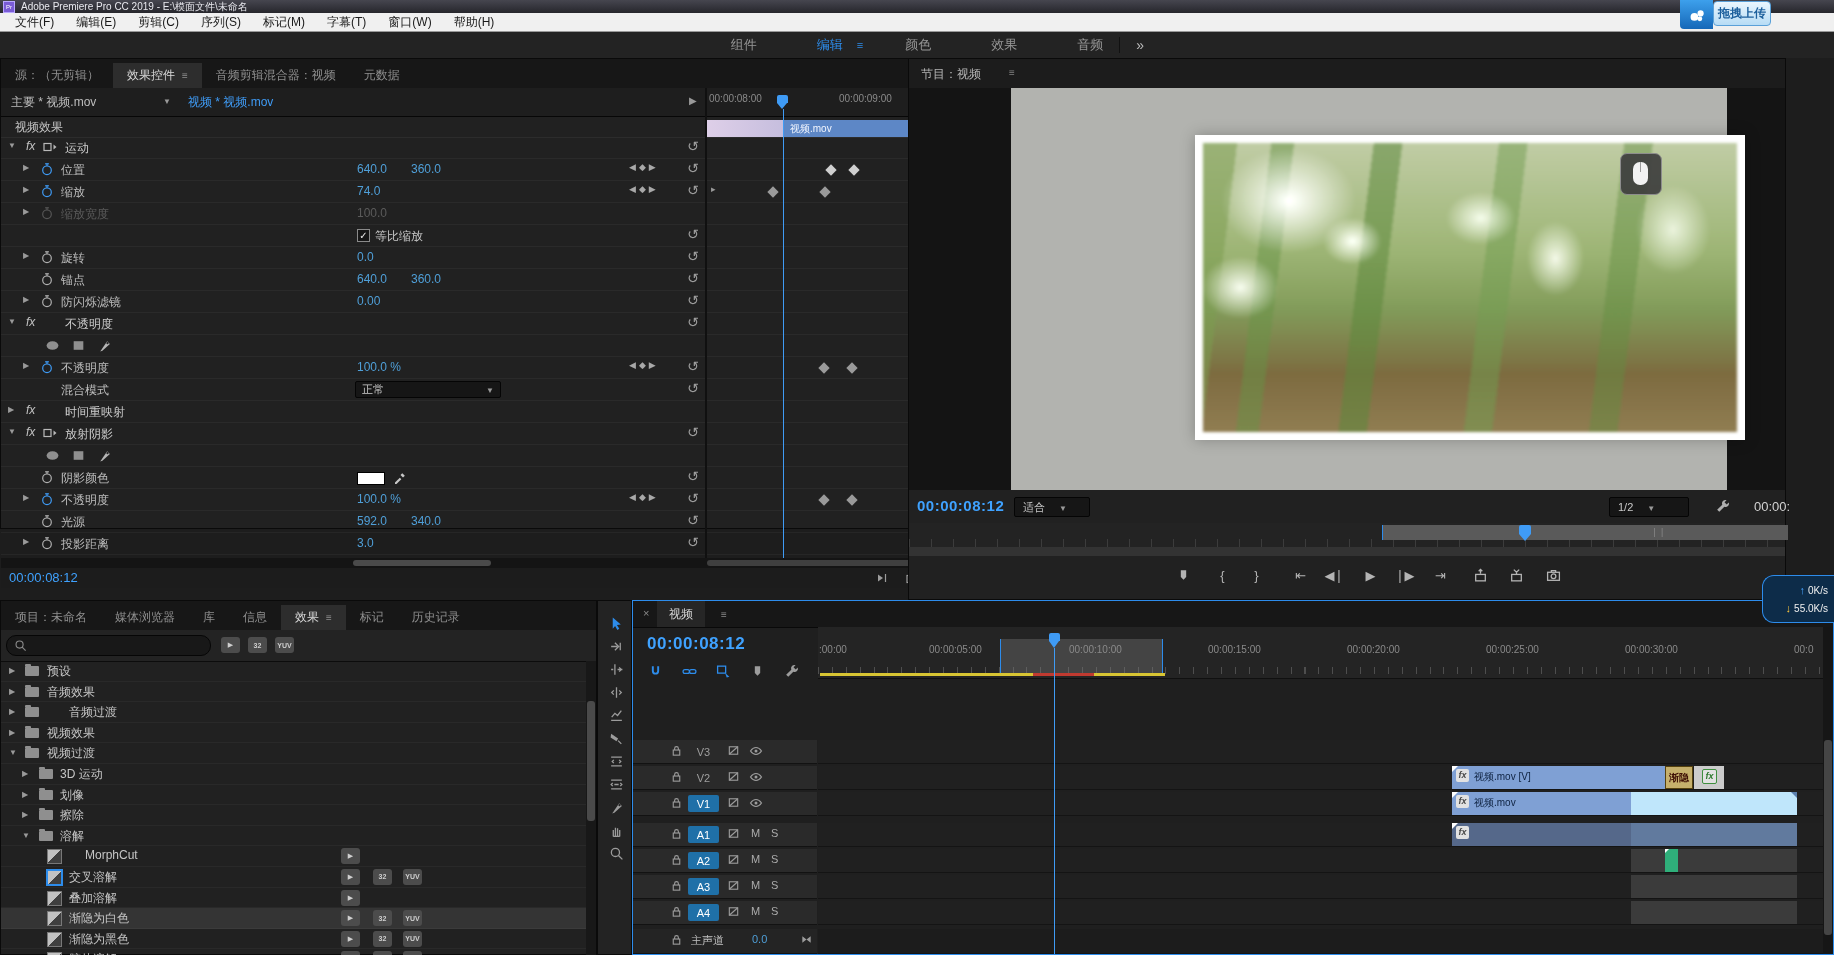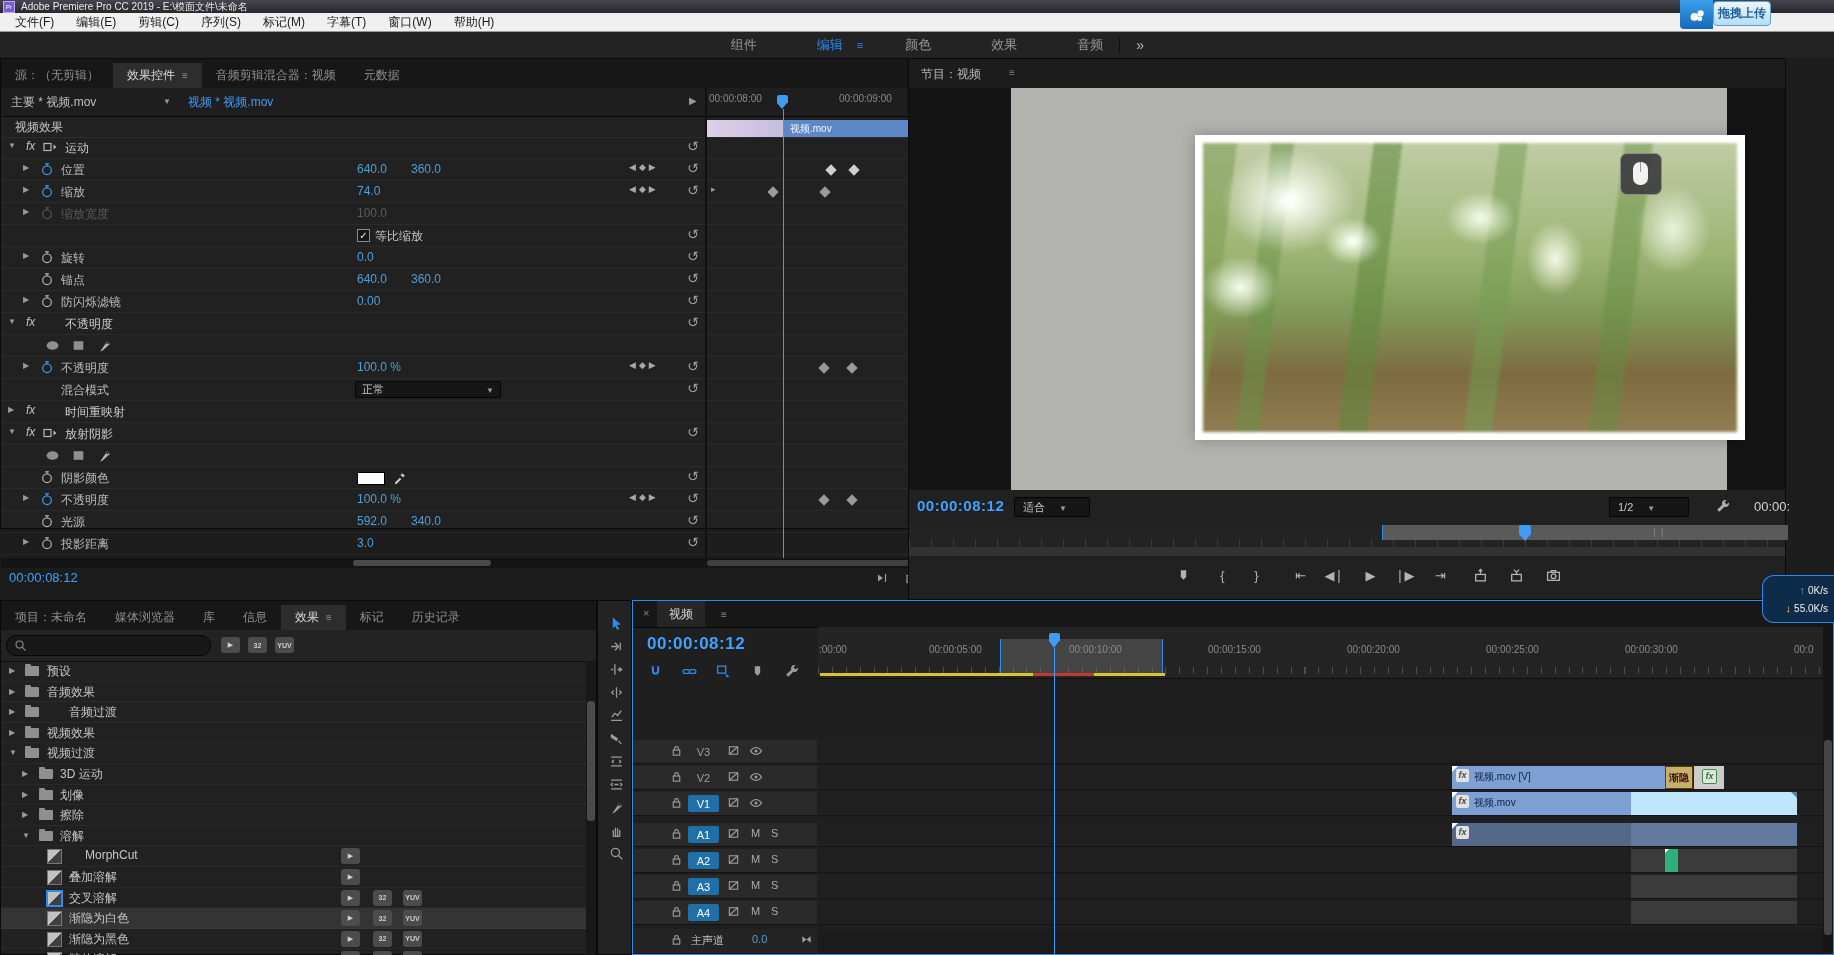--- a/index.html
+++ b/index.html
@@ -634,33 +634,33 @@
           <div class="label" style="left: 59px;">溶解</div>
         </div>
         <div class="tree-row">
           <div class="trans-icon" style="left: 46px;"></div>
           <div class="label" style="left: 84px;">MorphCut</div>
           <div class="row-badges">
             <div class="pj-badge" style="left: 340px;">▶</div>
           </div>
         </div>
         <div class="tree-row">
-          <div class="trans-icon" style="left: 46px;"></div>
-          <div class="label" style="left: 68px;">叠加溶解</div>
-          <div class="row-badges">
-            <div class="pj-badge" style="left: 340px;">▶</div>
-          </div>
-        </div>
-        <div class="tree-row">
           <div class="trans-icon def" style="left: 46px;"></div>
           <div class="label" style="left: 68px;">交叉溶解</div>
           <div class="row-badges">
             <div class="pj-badge" style="left: 340px;">▶</div>
             <div class="pj-badge" style="left: 372px;">32</div>
             <div class="pj-badge" style="left: 402px;">YUV</div>
+          </div>
+        </div>
+        <div class="tree-row">
+          <div class="trans-icon" style="left: 46px;"></div>
+          <div class="label" style="left: 68px;">叠加溶解</div>
+          <div class="row-badges">
+            <div class="pj-badge" style="left: 340px;">▶</div>
           </div>
         </div>
         <div class="tree-row sel">
           <div class="trans-icon" style="left: 46px;"></div>
           <div class="label" style="left: 68px;">渐隐为白色</div>
           <div class="row-badges">
             <div class="pj-badge" style="left: 340px;">▶</div>
             <div class="pj-badge" style="left: 372px;">32</div>
             <div class="pj-badge" style="left: 402px;">YUV</div>
           </div>

